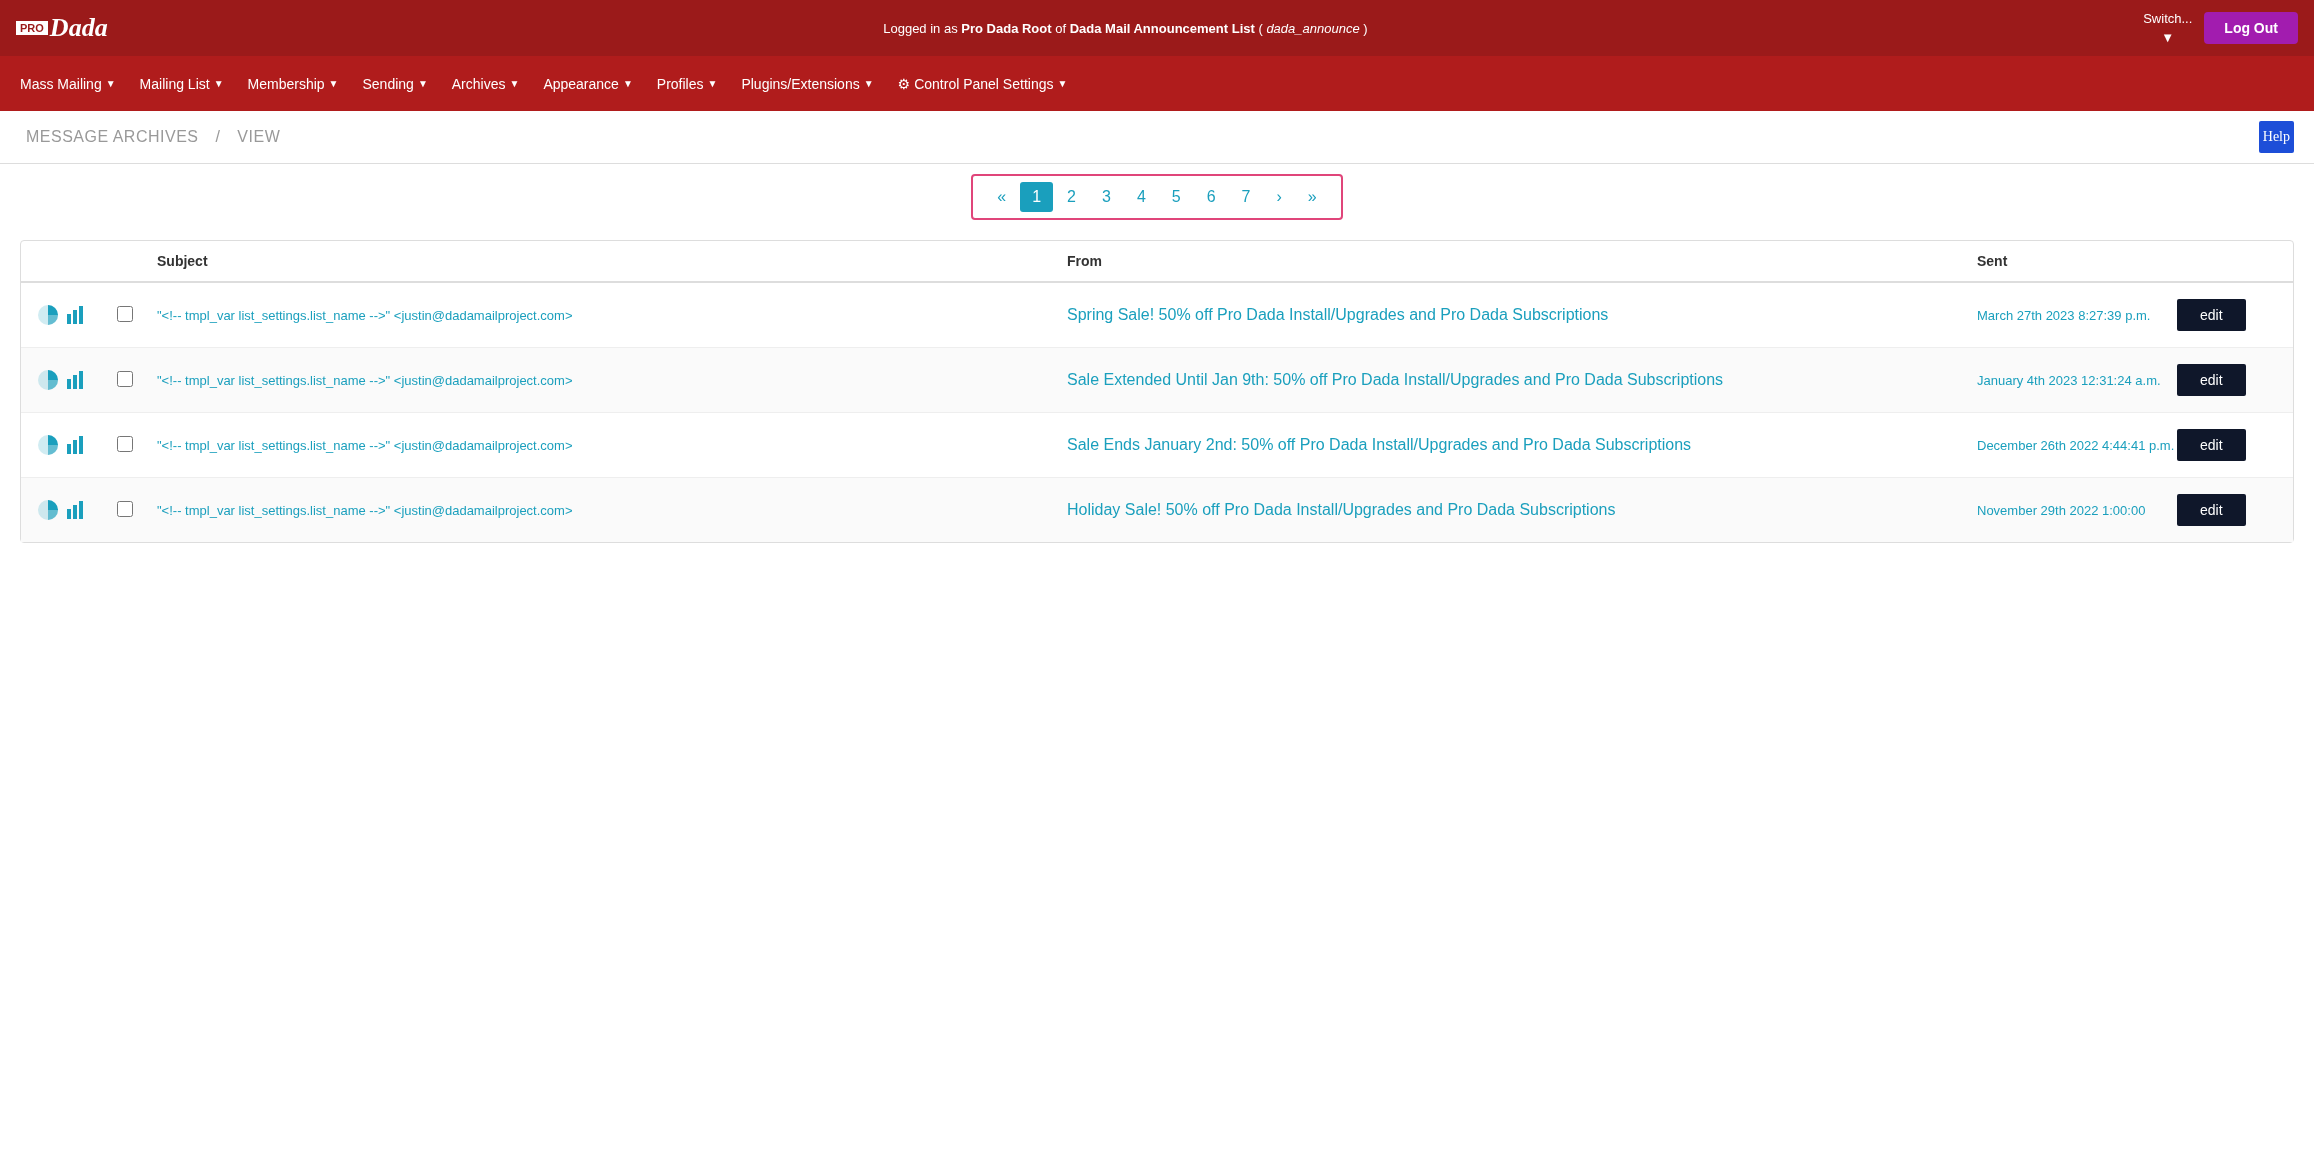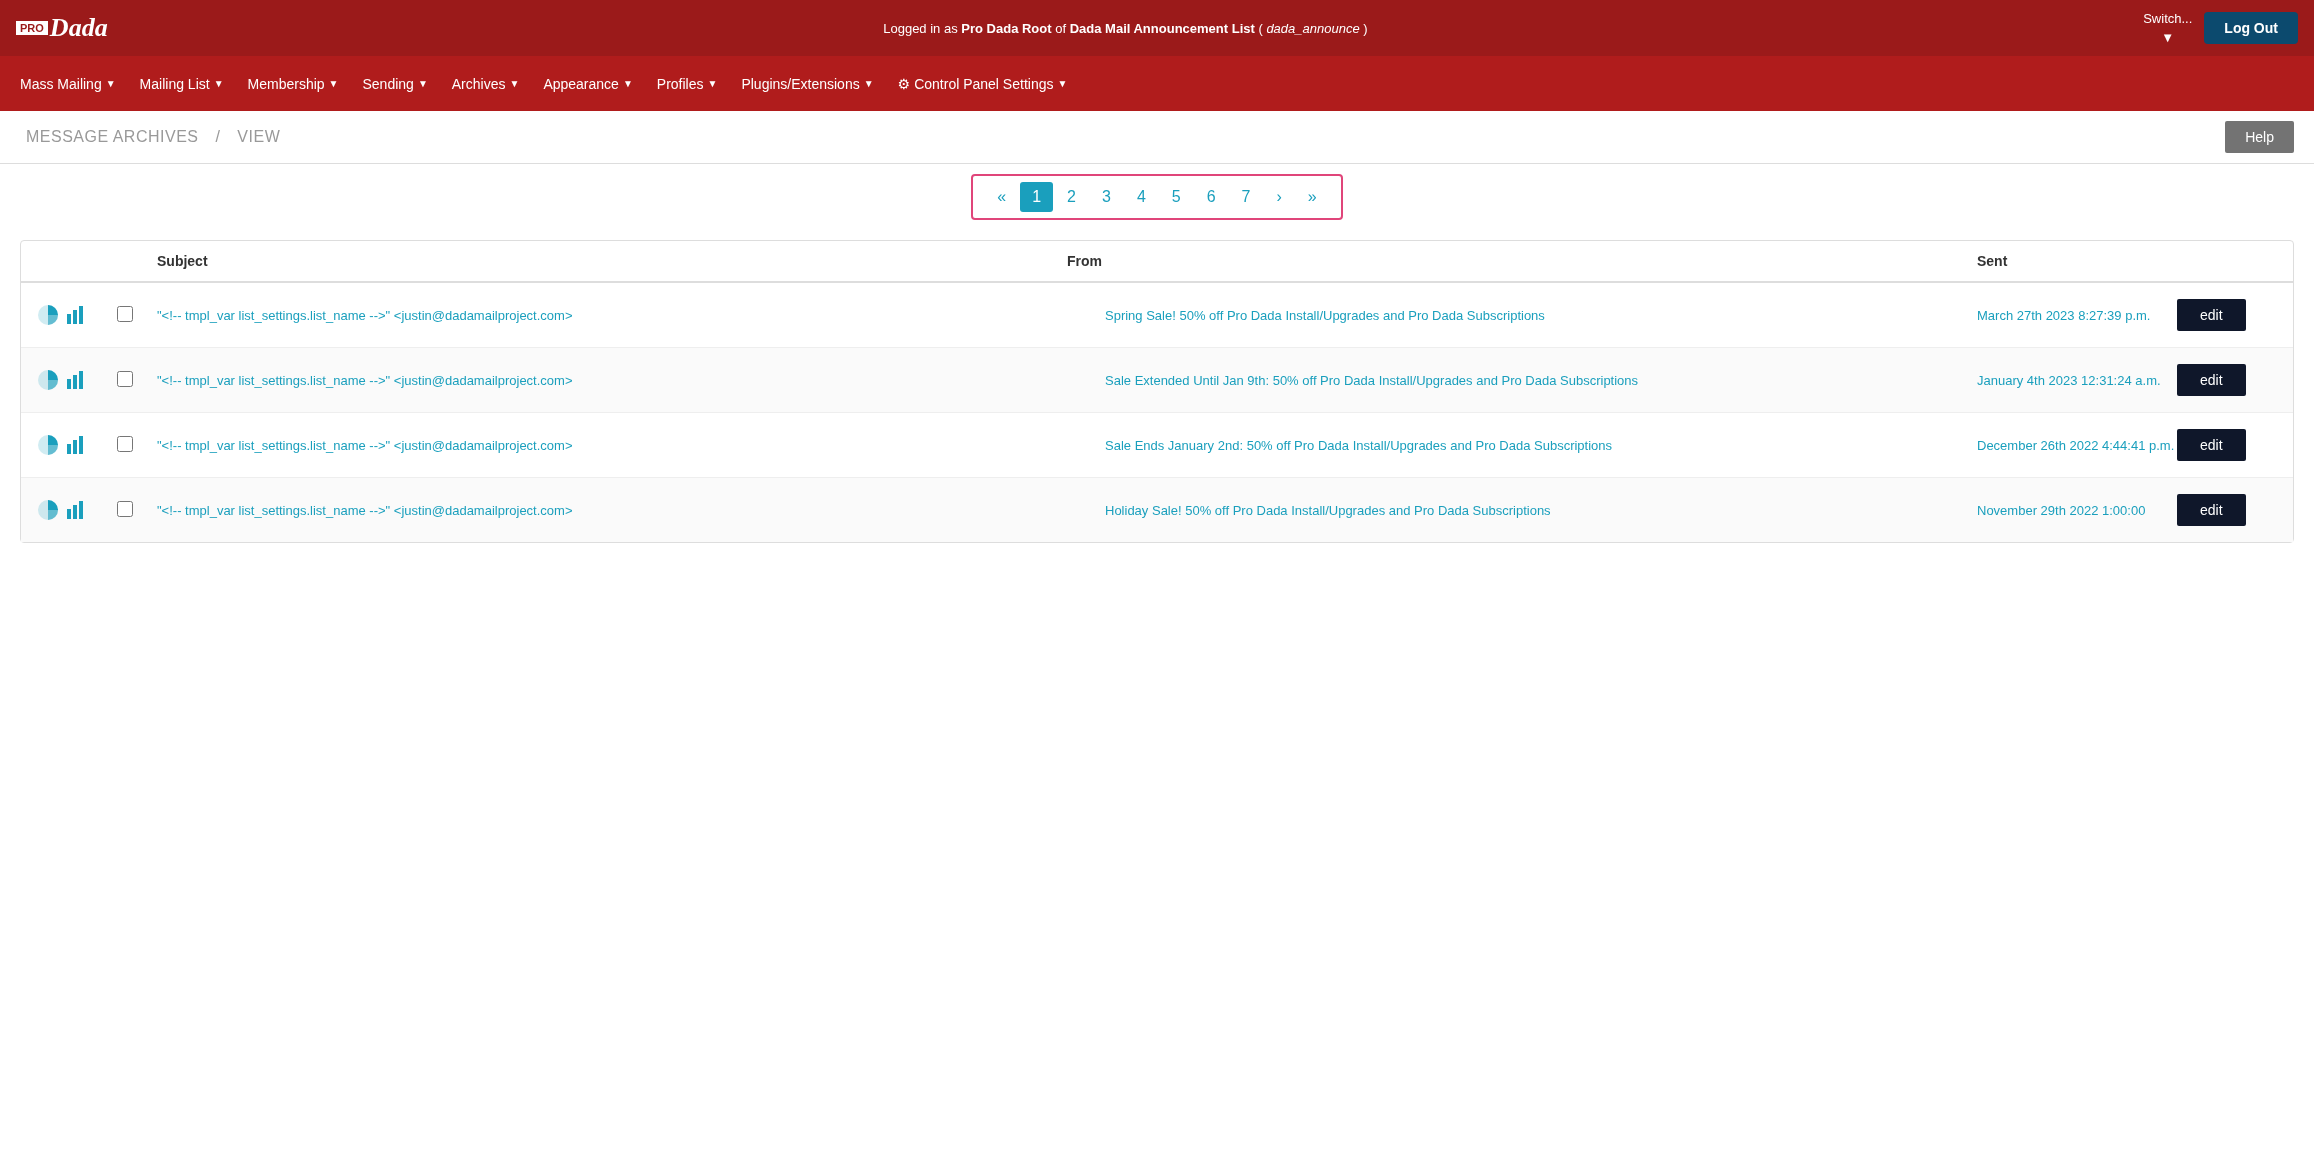--- a/index.html
+++ b/index.html
@@ -49,21 +49,21 @@
       background: none;
       border: none;
       cursor: pointer;
       font-size: 13px;
       display: flex;
       align-items: center;
       gap: 4px;
       flex-direction: column;
     }
     .logout-btn {
-      background: #0c4a6e;
+      background: #a21caf;
       color: white;
       border: none;
       padding: 8px 20px;
       border-radius: 4px;
       cursor: pointer;
       font-size: 14px;
       font-weight: bold;
     }
 
     
@@ -107,27 +107,28 @@
       justify-content: space-between;
     }
     .breadcrumb {
       color: #999;
       font-size: 16px;
       letter-spacing: 0.5px;
       text-transform: uppercase;
     }
     .breadcrumb span { margin: 0 6px; }
     .help-btn {
-      background: #737373;
-      color: white;
-      border: none;
-      padding: 8px 20px;
+      background: #1d4ed8;
+      color: white;
+      border: none;
+      padding: 8px 4px;
       cursor: pointer;
       font-size: 14px;
       border-radius: 2px;
+      font-family: Liberation Serif, serif;
     }
 
     
     .search-area {
       padding: 20px 40px;
       display: flex;
       justify-content: flex-end;
       align-items: center;
       gap: 0;
       position: relative;
@@ -227,22 +228,21 @@
     .bar-icon {
       width: 22px;
       height: 22px;
     }
     .from-text {
       color: #1a9fbd;
       font-size: 13px;
     }
     .subject-text {
       color: #1a9fbd;
-      font-size: 13px;
-      margin-left: 38px;
+      font-size: 16px;
     }
     .sent-text {
       color: #1a9fbd;
       font-size: 13px;
     }
     .edit-btn {
       background: #0f172a;
       color: white;
       border: none;
       padding: 8px 23px;

